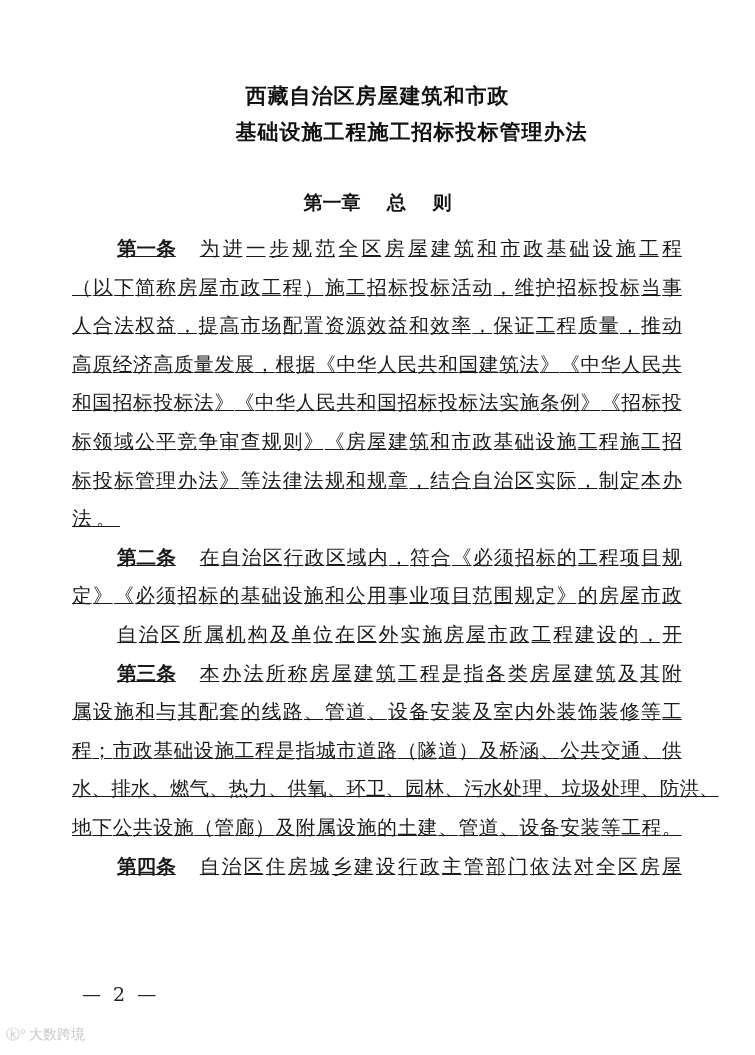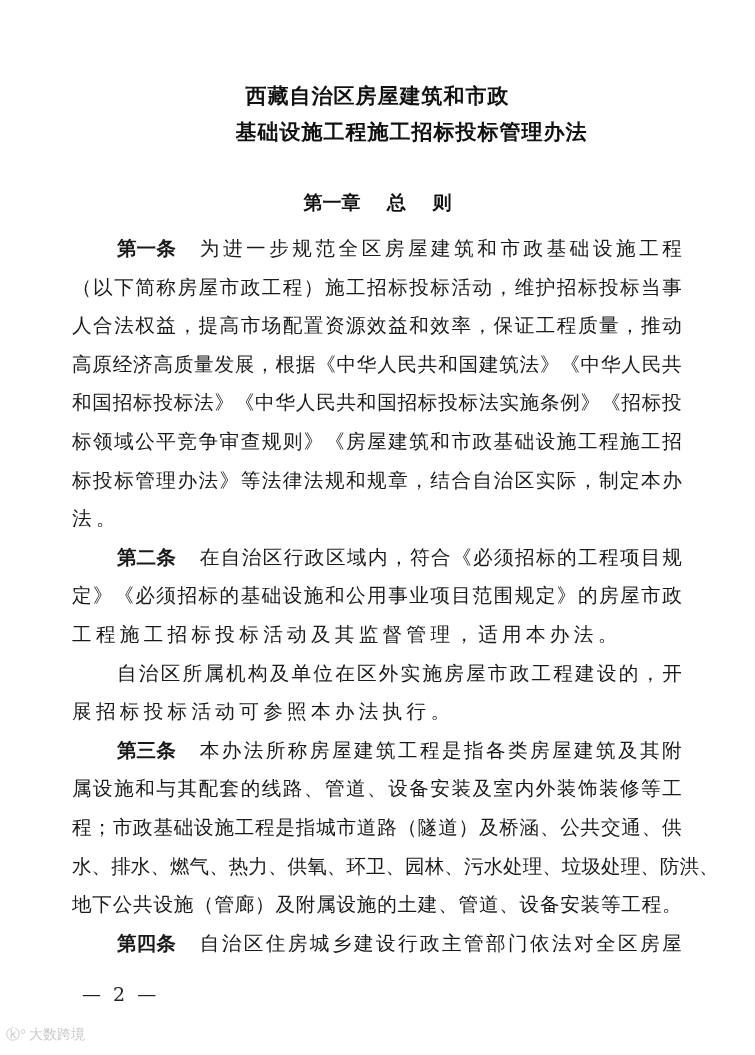--- a/index.html
+++ b/index.html
@@ -6,21 +6,21 @@
   body { width: 755px; height: 1055px; position: relative; overflow: hidden;
          font-family: "DejaVu Serif", "Liberation Serif", serif; color: #1a1a1a; }
   .title { position: absolute; left: 0; width: 755px; text-align: center;
            font-family: "DejaVu Sans", "Liberation Sans", sans-serif; font-weight: bold;
            font-size: 21px; letter-spacing: 1px; color: #111; }
   .t1 { top: 82px; }
   .t2 { top: 118px; padding-left: 34px; }
   .chapter { position: absolute; top: 190px; left: 0; width: 755px; text-align: center;
              font-family: "DejaVu Sans", "Liberation Sans", sans-serif; font-weight: bold;
              font-size: 19px; color: #111; white-space: pre; }
-  .body { position: absolute; left: 72px; width: 610px; top: 230px; }
+  .body { position: absolute; left: 72px; width: 610px; top: 230px; text-decoration: underline; }
   .line { height: 38.6px; line-height: 38.6px; font-size: 19.6px; white-space: nowrap;
           display: flex; justify-content: space-between; }
   .line.left { justify-content: flex-start; letter-spacing: 4.3px; }
   .line.indent { padding-left: 45px; }
   .art { font-family: "DejaVu Sans", "Liberation Sans", sans-serif; font-weight: bold; margin-right: 24px; letter-spacing: 0; }
   .pagenum { position: absolute; top: 983px; left: 82px; font-size: 19px; color: #222; white-space: pre; }
   .watermark { position: absolute; left: 6px; top: 1026px; font-size: 14px; color: #c8c8c8;
                font-family: Liberation Serif, serif; }
 </style>
 </head>
@@ -314,23 +314,20 @@
         <span>规</span>
         <span>定</span>
         <span>》</span>
         <span>的</span>
         <span>房</span>
         <span>屋</span>
         <span>市</span>
         <span>政</span>
       </span>
     </div>
-    <div class="line left">
-      <span style="flex: 1 1 0%; display: flex; justify-content: flex-start;">工程施工招标投标活动及其监督管理，适用本办法。</span>
-    </div>
     <div class="line indent">
       <span style="flex: 1 1 0%; display: flex; justify-content: space-between;">
         <span>自</span>
         <span>治</span>
         <span>区</span>
         <span>所</span>
         <span>属</span>
         <span>机</span>
         <span>构</span>
         <span>及</span>
@@ -346,23 +343,20 @@
         <span>市</span>
         <span>政</span>
         <span>工</span>
         <span>程</span>
         <span>建</span>
         <span>设</span>
         <span>的</span>
         <span>，</span>
         <span>开</span>
       </span>
-    </div>
-    <div class="line left">
-      <span style="flex: 1 1 0%; display: flex; justify-content: flex-start;">展招标投标活动可参照本办法执行。</span>
     </div>
     <div class="line indent">
       <span class="art">第三条</span>
       <span style="flex: 1 1 0%; display: flex; justify-content: space-between;">
         <span>本</span>
         <span>办</span>
         <span>法</span>
         <span>所</span>
         <span>称</span>
         <span>房</span>

